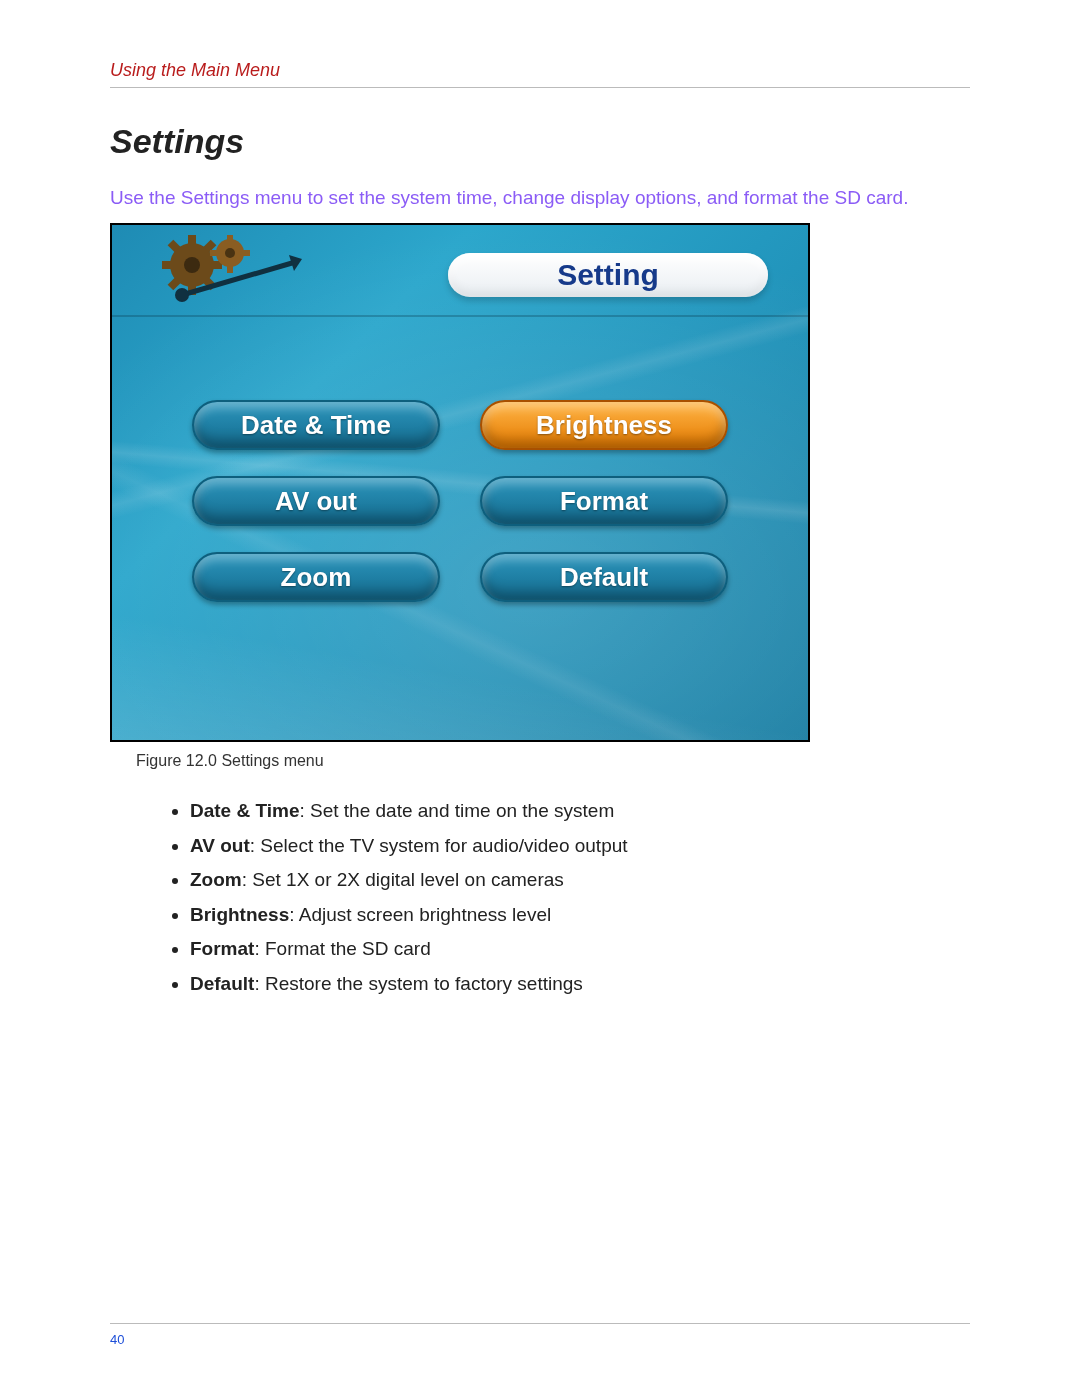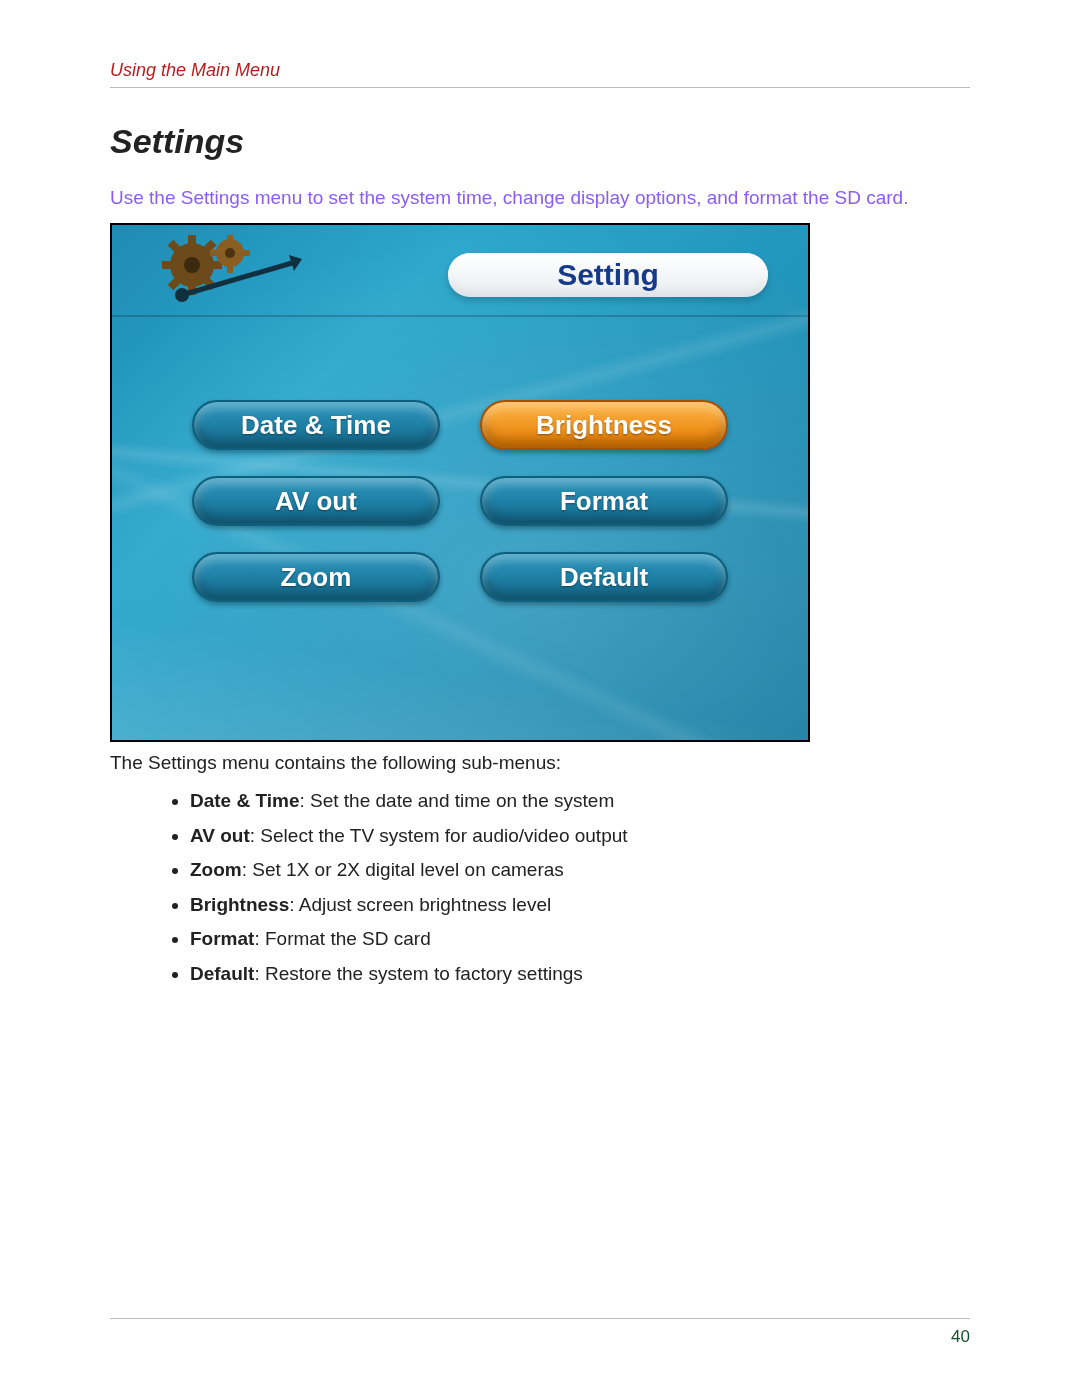--- a/index.html
+++ b/index.html
@@ -147,23 +147,22 @@
     left: 110px;
     right: 110px;
     bottom: 50px;
   }
   .footer hr {
     border: none;
     border-top: 1px solid #bbb;
     margin-bottom: 8px;
   }
   .footer .pagenum {
-    font-size: 17px;
-    color: #14532d;
-    text-align: right;
+    font-size: 13px;
+    color: #1d4ed8;
   }
 </style>
 </head>
 <body>
 
 <div class="page">
 
   <div class="running-head">Using the Main Menu</div>
   <hr class="top-rule">
 
@@ -215,22 +214,22 @@
       <div class="btn-grid">
         <div class="menu-btn">Date &amp; Time</div>
         <div class="menu-btn selected">Brightness</div>
         <div class="menu-btn">AV out</div>
         <div class="menu-btn">Format</div>
         <div class="menu-btn">Zoom</div>
         <div class="menu-btn">Default</div>
       </div>
     </div>
   </div>
-
-  <p class="subintro">The Settings menu contains the following sub-menus:</p>
+  <div class="figcap">Figure 12.0 Settings menu</div>
+
 
   <ul class="bullets">
     <li><b>Date &amp; Time</b><span>: Set the date and time on the system</span></li>
     <li><b>AV out</b><span>: Select the TV system for audio/video output</span></li>
     <li><b>Zoom</b><span>: Set 1X or 2X digital level on cameras</span></li>
     <li><b>Brightness</b><span>: Adjust screen brightness level</span></li>
     <li><b>Format</b><span>: Format the SD card</span></li>
     <li><b>Default</b><span>: Restore the system to factory settings</span></li>
   </ul>
 

